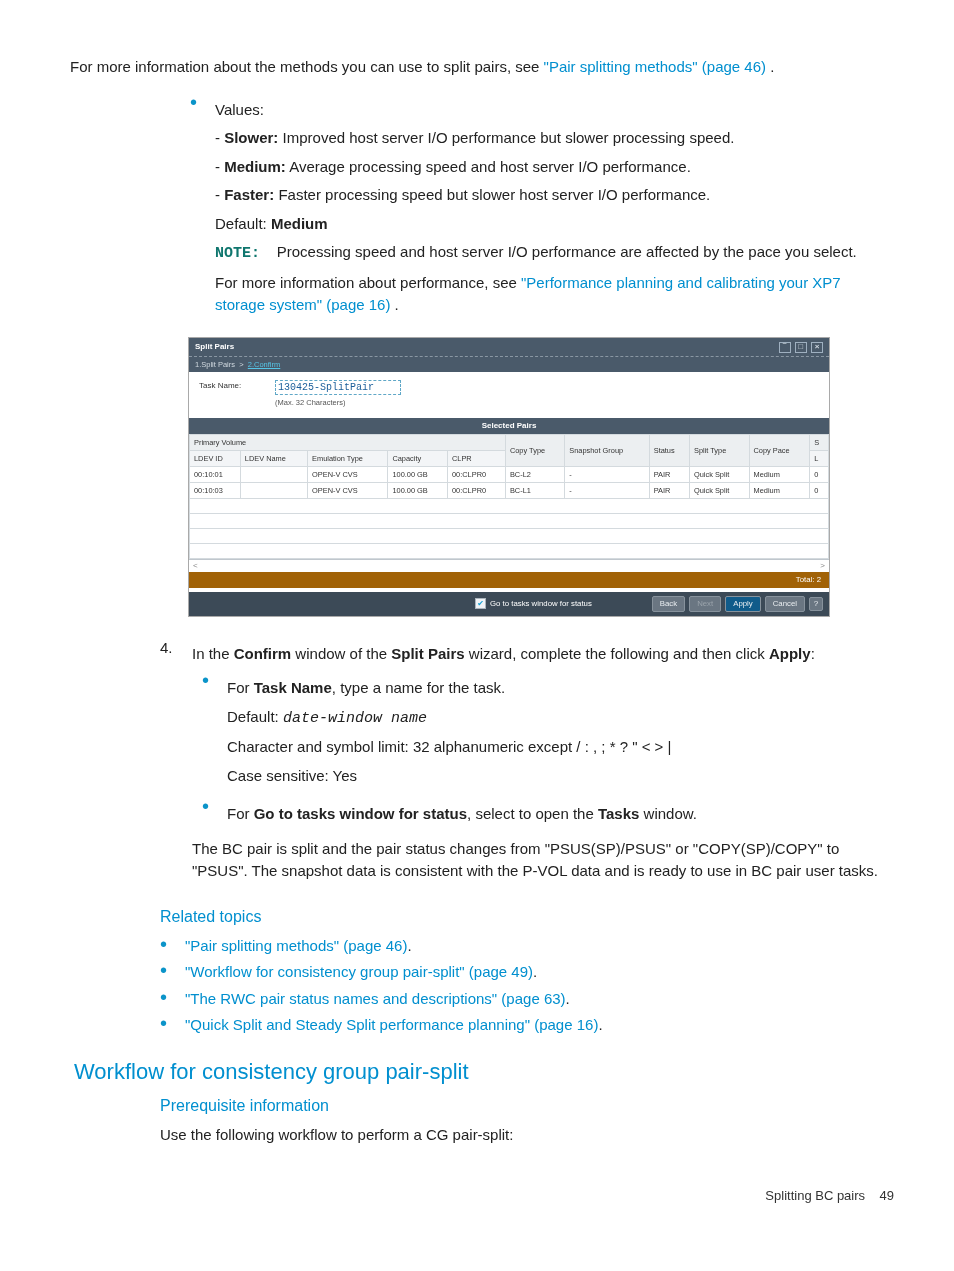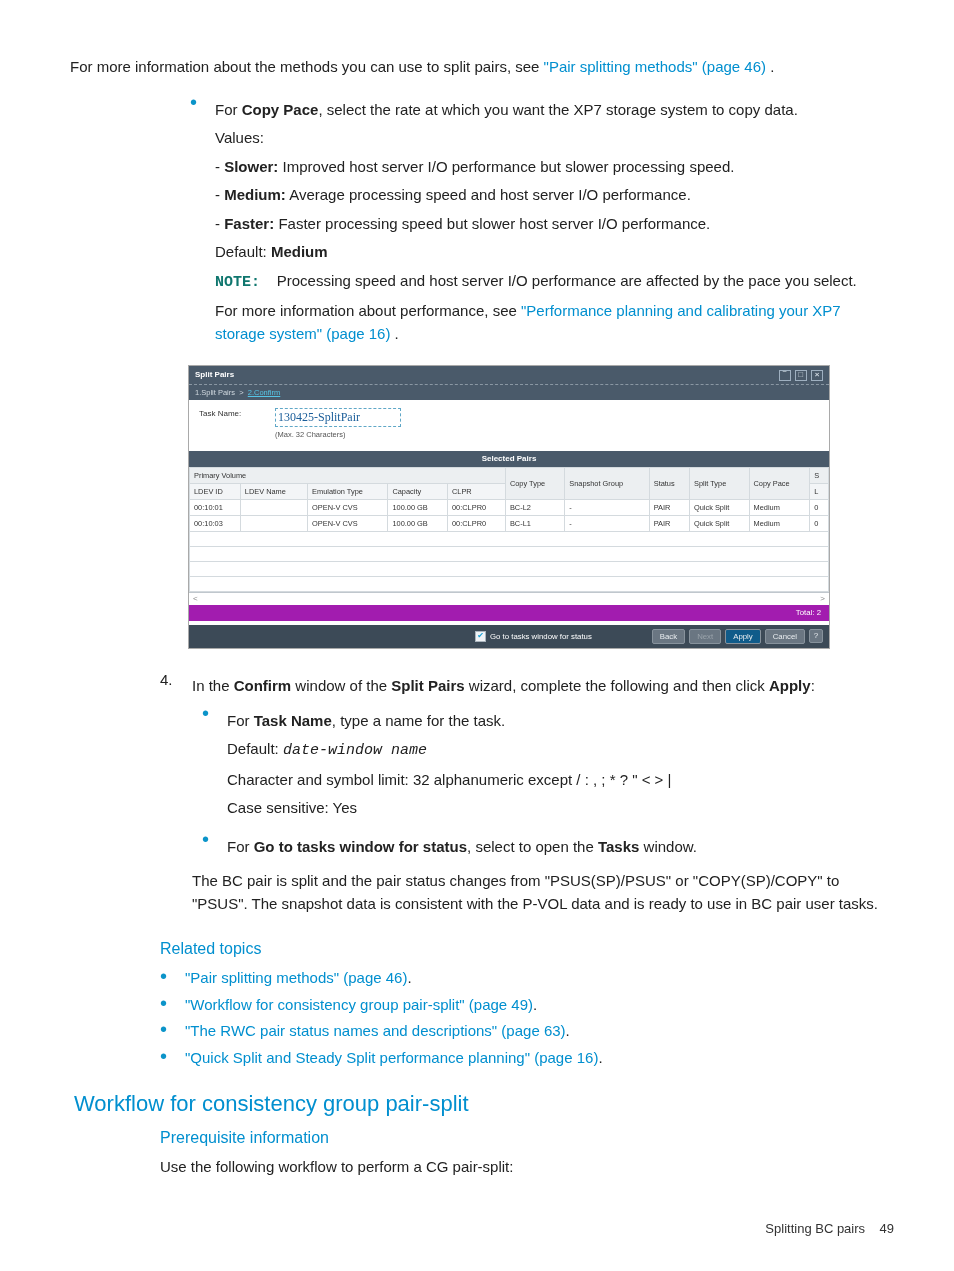--- a/index.html
+++ b/index.html
@@ -76,25 +76,25 @@
     border-top: 1px dashed #8a97a3;
     font-size: 7.5px;
   }
   .dlg-steps .cur { color: #56c5e6; text-decoration: underline; }
   .dlg-body { padding: 8px 10px 4px 10px; }
   .dlg-instr { font-size: 8px; margin-bottom: 8px; }
   .dlg-task-row { display: flex; align-items: flex-start; gap: 16px; margin-bottom: 10px; }
   .dlg-task-row label { width: 60px; }
   .dlg-task-row input {
     width: 120px;
-    font-size: 12px;
+    font-size: 10px;
     border: 1px dashed #5fa7c7;
     padding: 1px 2px;
     color: #1a5d99;
-    font-family: Liberation Serif, serif;
+    font-family: Liberation Mono, monospace;
   }
   .dlg-task-row .hint { font-size: 7.5px; color: #555; margin-top:2px;}
 
   .sel-pairs-hdr {
     background: #4a5a6a;
     color: #fff;
     padding: 2px 6px;
     font-weight: bold;
     margin: 0 -10px;
     text-align: center;
@@ -113,21 +113,21 @@
   }
   table.dlg-tbl thead th { background: #f3f5f7; font-weight: normal; }
   table.dlg-tbl thead tr.group th { background: #eceff1; }
   table.dlg-tbl tbody tr.empty td { height: 10px; }
   .dlg-scroll-hint {
     display:flex; justify-content:space-between;
     padding:0 4px; color:#888; font-size:8px;
     margin:0 -10px;
   }
   .dlg-total {
-    background:#a21caf;color:#fff;text-align:right;
+    background:#a16207;color:#fff;text-align:right;
     padding:2px 8px;margin:0 -10px;font-size:7.8px;
   }
   .dlg-footer {
     background:#3c4a57;
     padding:4px 6px;
     display:flex;
     justify-content:flex-end;
     align-items:center;
     gap:4px;
   }
@@ -170,23 +170,20 @@
 
 <div class="para indent-2">
   <span>For more information about the methods you can use to split pairs, see </span>
   <span class="link">"Pair splitting methods" (page 46)</span>
   <span>.</span>
 </div>
 
 <div class="bullet-row" style="margin-left:120px; margin-top:14px;">
   <span class="dot">•</span>
   <div style="flex:1;">
-    <div class="para">
-      <span>For </span><b>Copy Pace</b><span>, select the rate at which you want the XP7 storage system to copy data.</span>
-    </div>
     <div class="para">Values:</div>
     <div class="para">- <b>Slower:</b><span> Improved host server I/O performance but slower processing speed.</span></div>
     <div class="para">- <b>Medium:</b><span> Average processing speed and host server I/O performance.</span></div>
     <div class="para">- <b>Faster:</b><span> Faster processing speed but slower host server I/O performance.</span></div>
     <div class="para"><span>Default: </span><b>Medium</b></div>
     <div class="para"><span class="note-label">NOTE:</span>&nbsp;&nbsp;&nbsp;<span> Processing speed and host server I/O performance are affected by the pace you select.</span></div>
     <div class="para">
       <span>For more information about performance, see </span>
       <span class="link">"Performance planning and calibrating your XP7 storage system" (page 16)</span>
       <span>.</span>

